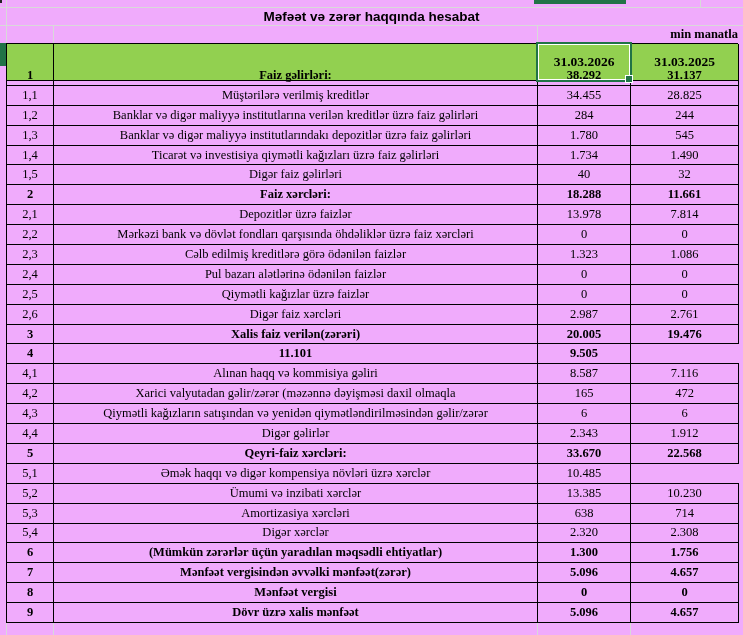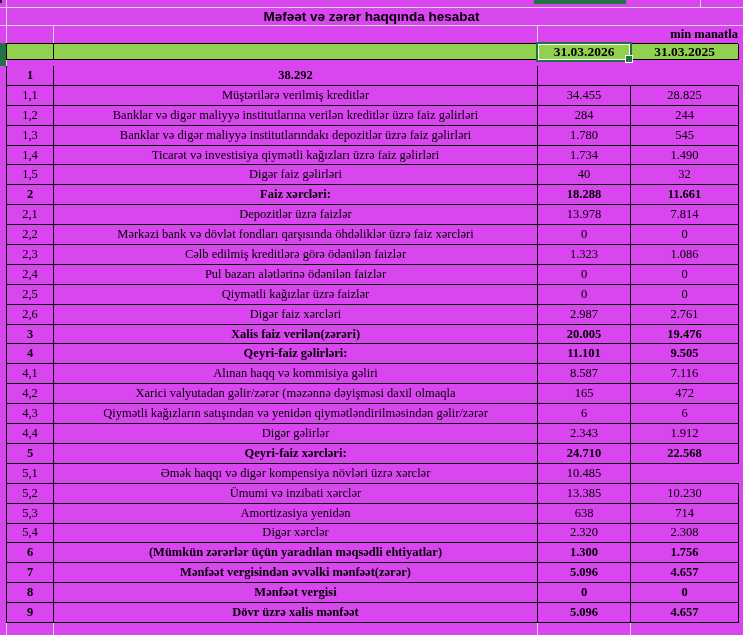--- a/index.html
+++ b/index.html
@@ -1,17 +1,17 @@
 <!DOCTYPE html>
 <html><head>
 <meta charset="utf-8">
 <style>
   html,body{margin:0;padding:0;background:#fff;}
   .screen{
-    position:relative;width:743px;height:635px;background:#d946ef;
+    position:relative;width:743px;height:635px;background:#f0abfc;
     overflow:hidden;font-family:"Liberation Serif", serif;color:#000;
   }
   
   .gl{position:absolute;background:#d9d9d9;}
   .gl.v{width:1px;}
   .gl.h{height:1px;}
   .corner-dot{position:absolute;left:0;top:0;width:2px;height:3px;background:#222;}
   
   .sel-frag{position:absolute;left:534px;top:0;width:92px;height:4px;background:#217346;}
   
@@ -22,21 +22,21 @@
   }
   
   .unit-note{
     position:absolute;top:26px;right:5px;height:17px;
     display:flex;align-items:center;
     font-weight:bold;font-size:12.5px;font-family:"Liberation Serif", serif;margin-left:8px;
   }
   
   .dark-sliver{position:absolute;left:0;top:43px;width:6px;height:23px;background:#217346;}
   .header-band{
-    position:absolute;left:6px;top:43px;width:732px;height:17px;
+    position:absolute;left:6px;top:43px;width:732px;height:38px;
     box-sizing:border-box;background:#92D050;
     border-top:1px solid #000;border-bottom:1px solid #000;border-left:1px solid #000;
     display:grid;grid-template-columns:47px 484px 93px 108px;
   }
   .hcell{
     box-sizing:border-box;border-right:1px solid #000;position:relative;
     display:flex;align-items:center;justify-content:center;
     font-weight:bold;font-size:13.5px;
   }
   .sel-border{
@@ -97,21 +97,23 @@
       <div class="fill-handle"></div>
     </div>
     <div class="hcell">
       <span>31.03.2025</span>
     </div>
   </div>
 
   <div class="body">
     <div class="row bold">
       <div class="cell num">1</div>
+      <div class="cell label">Faiz gəlirləri:</div>
       <div class="cell val v2026">38.292</div>
+      <div class="cell val v2025">31.137</div>
     </div>
 
     <div class="row">
       <div class="cell num">1,1</div>
       <div class="cell label">Müştərilərə verilmiş kreditlər</div>
       <div class="cell val v2026">34.455</div>
       <div class="cell val v2025">28.825</div>
     </div>
 
     <div class="row">
@@ -193,21 +195,20 @@
 
     <div class="row bold">
       <div class="cell num">3</div>
       <div class="cell label">Xalis faiz verilən(zərəri)</div>
       <div class="cell val v2026">20.005</div>
       <div class="cell val v2025">19.476</div>
     </div>
 
     <div class="row bold">
       <div class="cell num">4</div>
-      <div class="cell label">Qeyri-faiz gəlirləri:</div>
       <div class="cell val v2026">11.101</div>
       <div class="cell val v2025">9.505</div>
     </div>
 
     <div class="row">
       <div class="cell num">4,1</div>
       <div class="cell label">Alınan haqq və kommisiya gəliri</div>
       <div class="cell val v2026">8.587</div>
       <div class="cell val v2025">7.116</div>
     </div>
@@ -229,40 +230,40 @@
     <div class="row">
       <div class="cell num">4,4</div>
       <div class="cell label">Digər gəlirlər</div>
       <div class="cell val v2026">2.343</div>
       <div class="cell val v2025">1.912</div>
     </div>
 
     <div class="row bold">
       <div class="cell num">5</div>
       <div class="cell label">Qeyri-faiz xərcləri:</div>
-      <div class="cell val v2026">24.710</div>
+      <div class="cell val v2026">33.670</div>
       <div class="cell val v2025">22.568</div>
     </div>
 
     <div class="row">
       <div class="cell num">5,1</div>
       <div class="cell label">Əmək haqqı və digər kompensiya növləri üzrə xərclər</div>
       <div class="cell val v2026">10.485</div>
     </div>
 
     <div class="row">
       <div class="cell num">5,2</div>
       <div class="cell label">Ümumi və inzibati xərclər</div>
       <div class="cell val v2026">13.385</div>
       <div class="cell val v2025">10.230</div>
     </div>
 
     <div class="row">
       <div class="cell num">5,3</div>
-      <div class="cell label">Amortizasiya yenidən</div>
+      <div class="cell label">Amortizasiya xərcləri</div>
       <div class="cell val v2026">638</div>
       <div class="cell val v2025">714</div>
     </div>
 
     <div class="row">
       <div class="cell num">5,4</div>
       <div class="cell label">Digər xərclər</div>
       <div class="cell val v2026">2.320</div>
       <div class="cell val v2025">2.308</div>
     </div>

